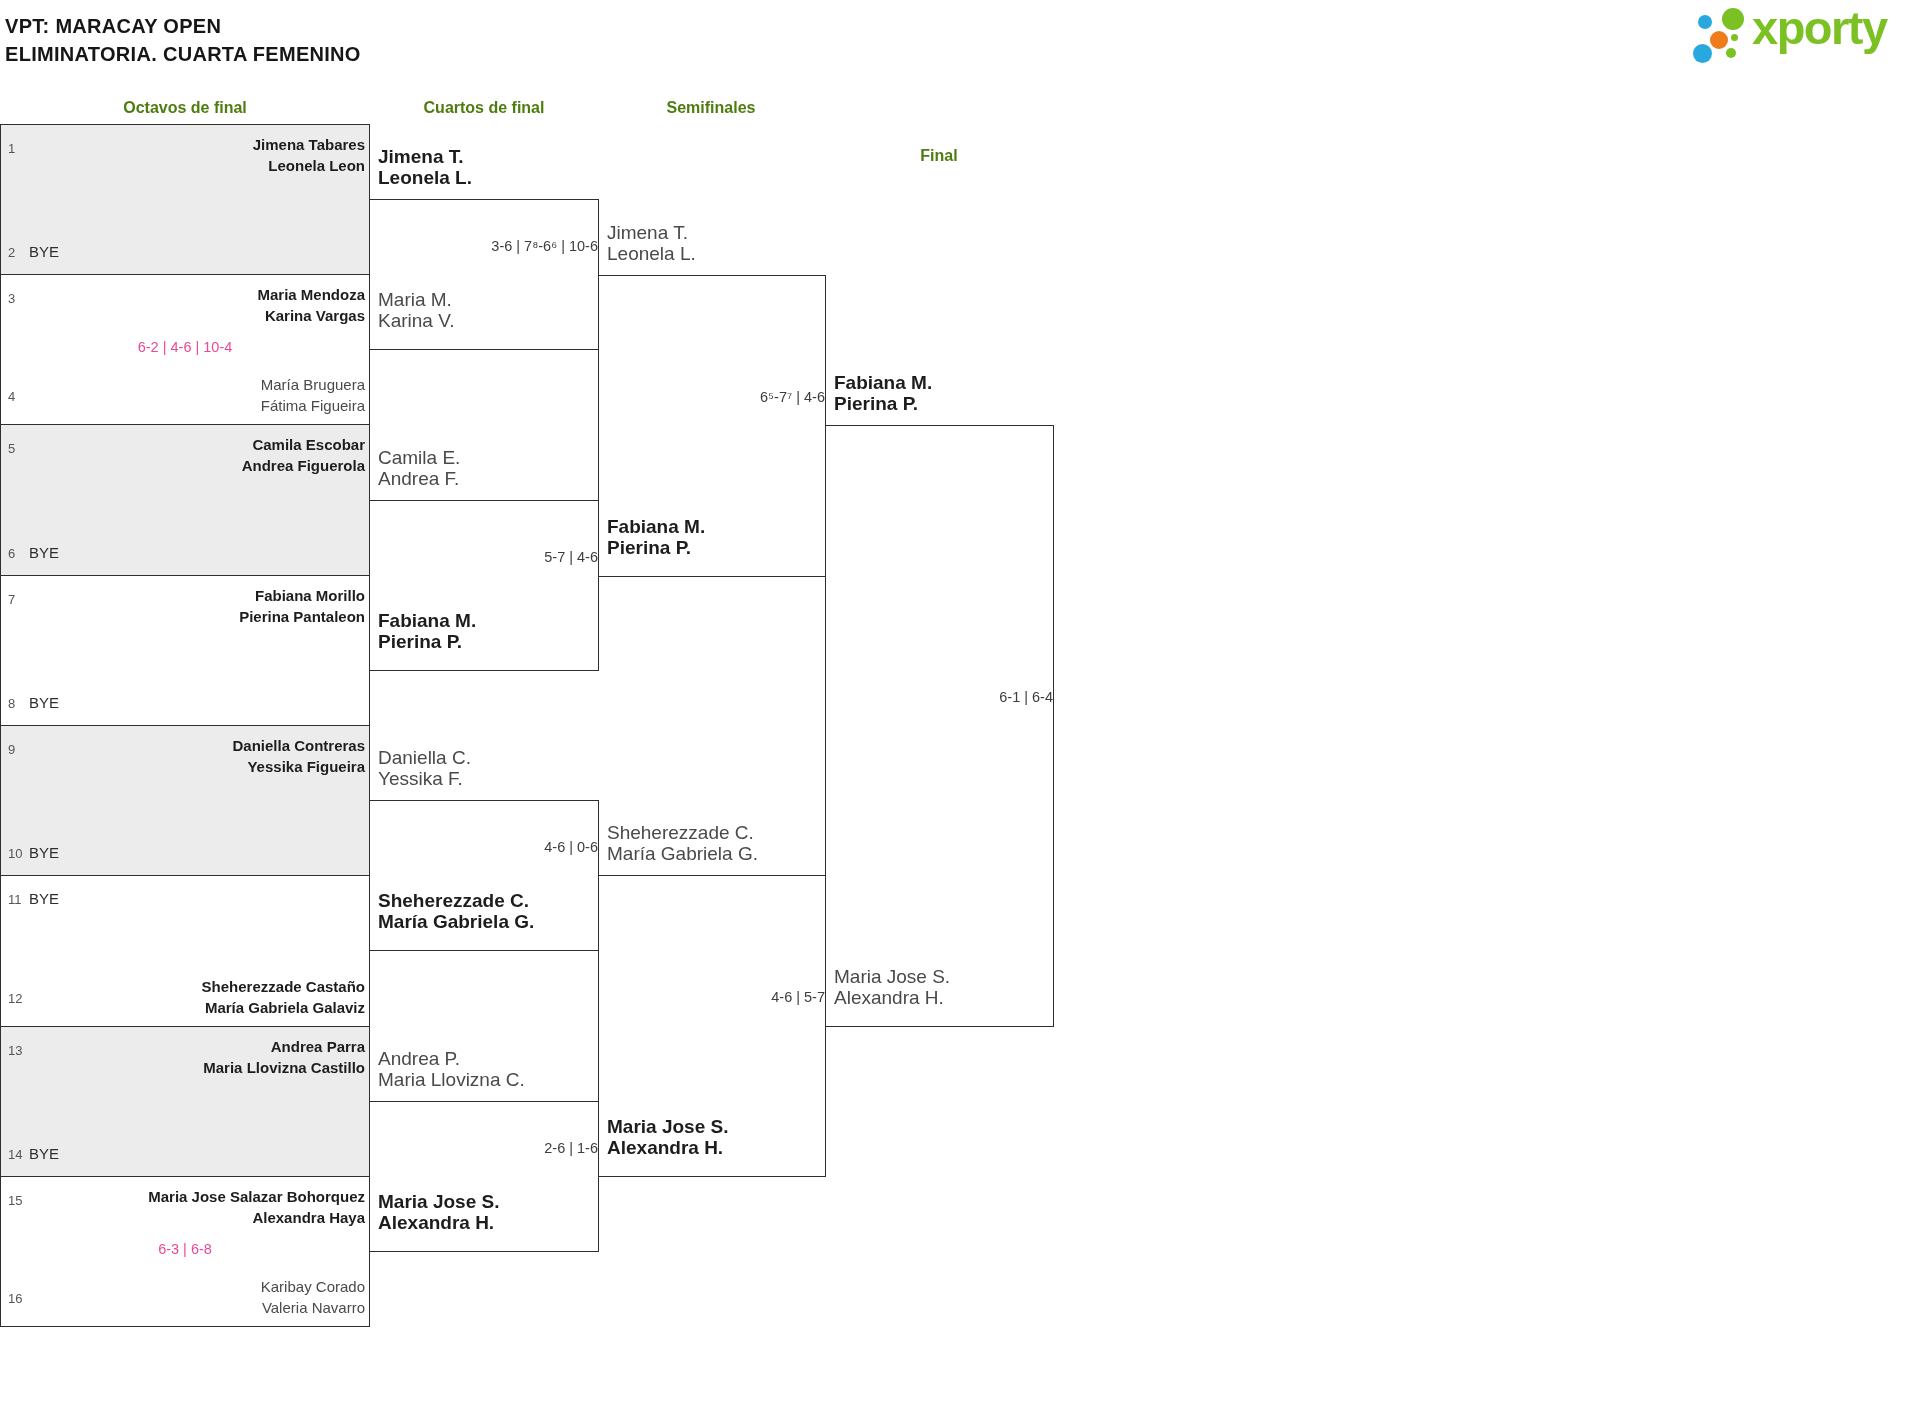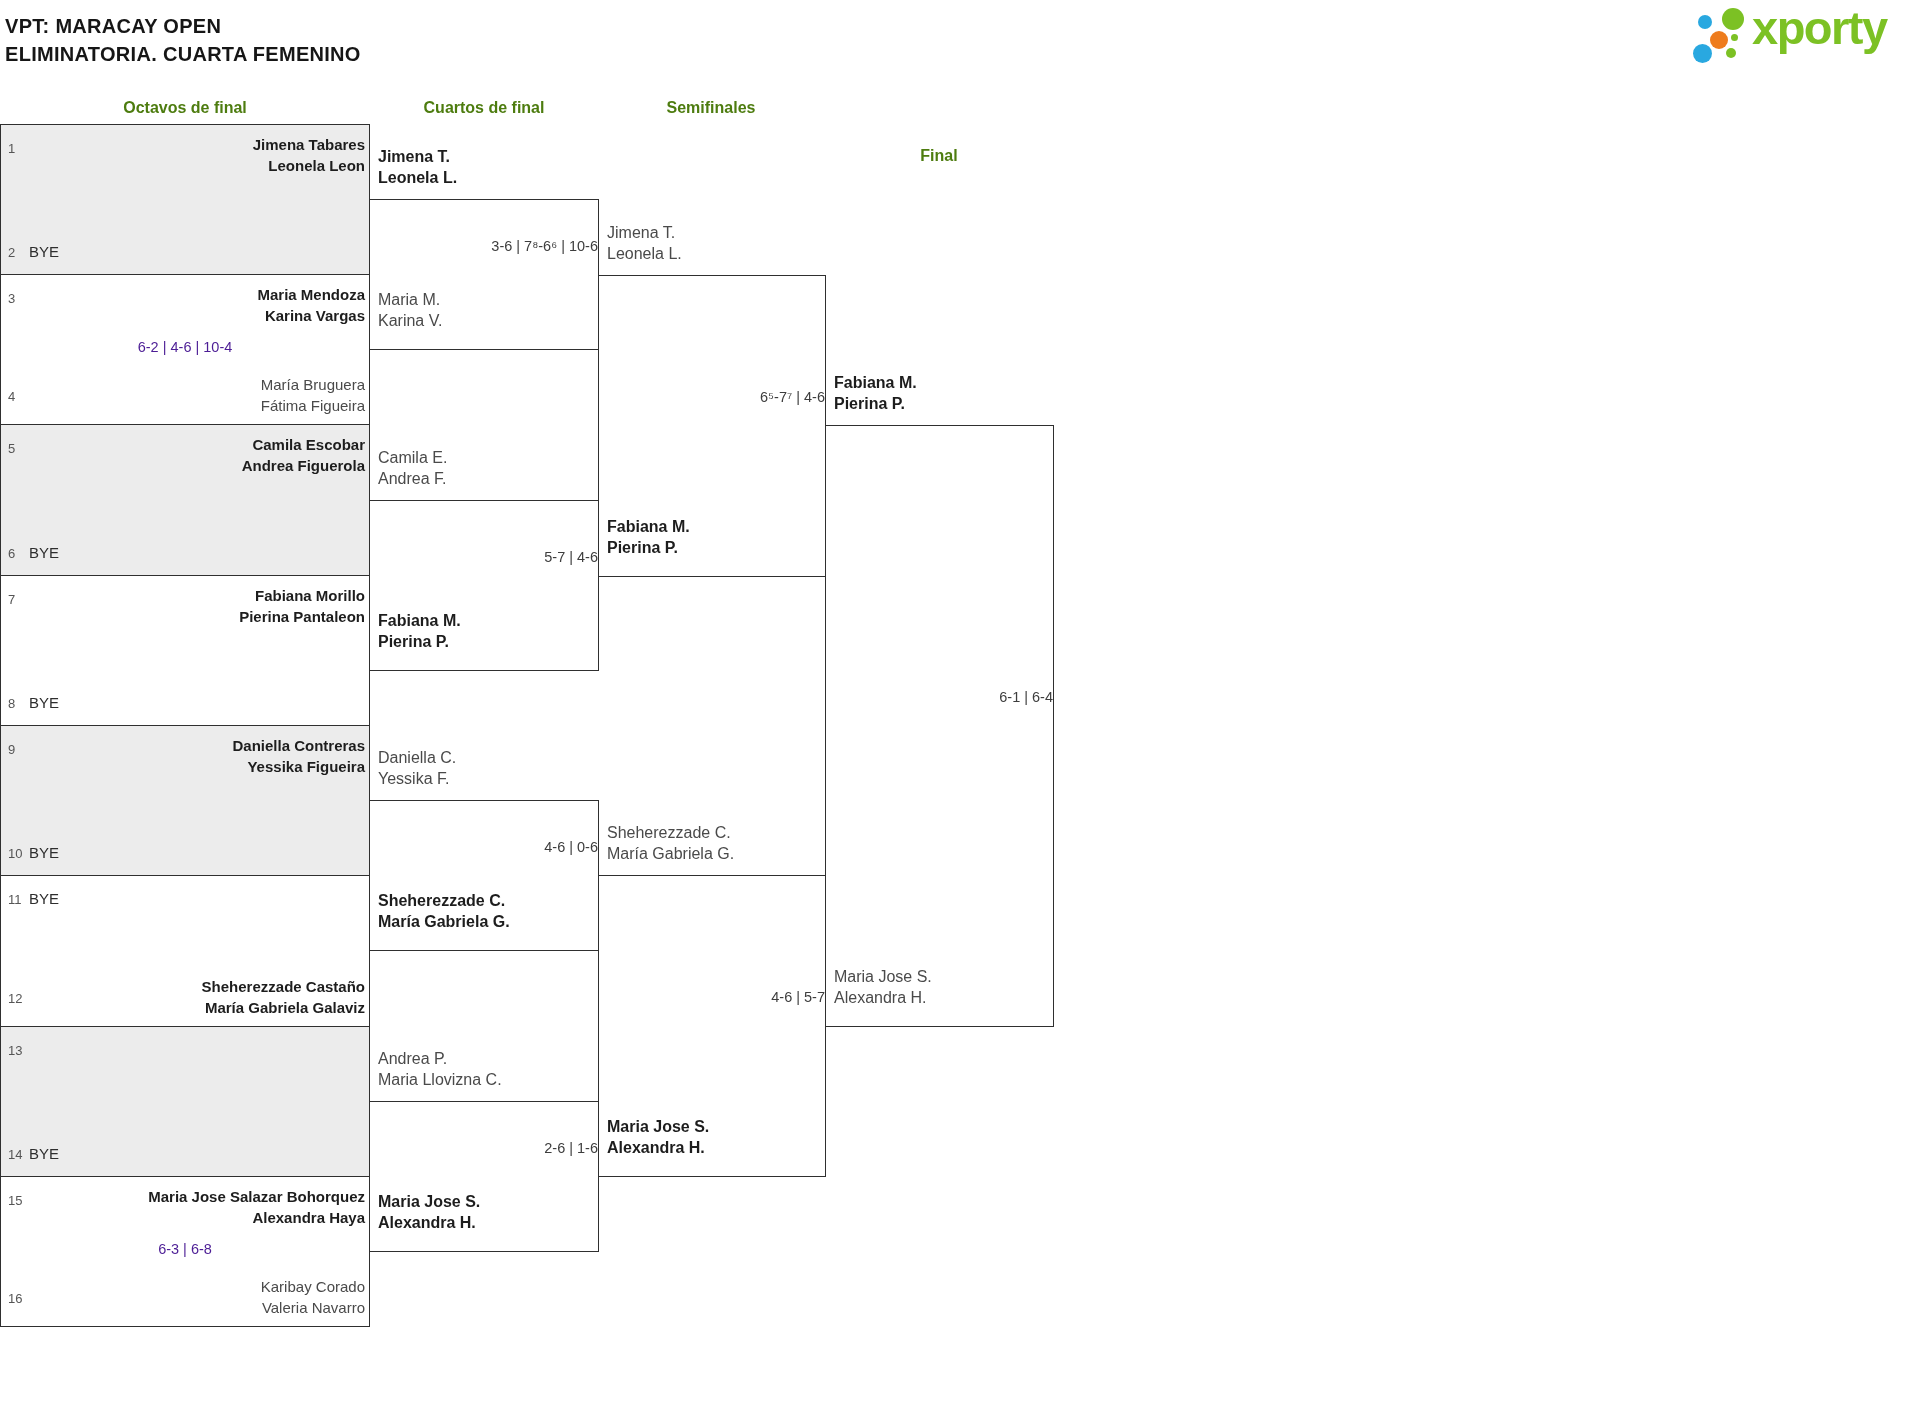--- a/index.html
+++ b/index.html
@@ -33,33 +33,33 @@
   .oteam.b { bottom:8px; }
   .seed { position:absolute; left:7px; width:20px; font-size:13px; color:#555; }
   .seed.t { top:16px; }
   .seed.b { bottom:20px; }
   .byerow { position:absolute; left:7px; font-size:15px; color:#2e2e2e; white-space:nowrap; }
   .byerow.t { top:14px; }
   .byerow.b { bottom:14px; }
   .byerow .bseed { display:inline-block; width:21px; font-size:13px; color:#555; }
 
   .oscore { position:absolute; left:0; right:0; top:calc(50% - 11px); text-align:center;
-            font-size:14.5px; color:#4c1d95; }
+            font-size:14.5px; color:#ec4899; }
 
   
   .match { position:absolute; border:1px solid #2f2f2f; }
   .r1 { left:369px; top:199px;  width:230px; height:151px; }
   .r2 { left:369px; top:500px;  width:230px; height:171px; }
   .r3 { left:369px; top:800px;  width:230px; height:151px; }
   .r4 { left:369px; top:1101px; width:230px; height:151px; }
   .s1 { left:598px; top:275px;  width:228px; height:302px; }
   .s2 { left:598px; top:875px;  width:228px; height:302px; }
   .f1 { left:825px; top:425px;  width:229px; height:602px; }
 
-  .lbl { position:absolute; left:8px; font-size:16px; line-height:21px; white-space:nowrap; }
+  .lbl { position:absolute; left:8px; font-size:19px; line-height:21px; white-space:nowrap; }
   .lbl-top { bottom:calc(100% + 12px); }
   .lbl-bot { bottom:18px; }
   .win  { font-weight:700; color:#1d1d1d; }
   .lose { font-weight:400; color:#4a4a4a; }
   .mscore { position:absolute; left:0; right:0; top:calc(50% - 37px); text-align:right;
             font-size:14.5px; color:#3d3d3d; }
 
   
   .logo { position:absolute; left:1690px; top:6px; width:225px; height:80px; cursor:pointer; }
   .dot { position:absolute; border-radius:50%; }
@@ -164,20 +164,24 @@
     </div>
     <span class="seed b">12</span>
     <div class="oteam b win">
       <div>Sheherezzade Castaño</div>
       <div>María Gabriela Galaviz</div>
     </div>
   </div>
 
   <div class="obox o7 shaded">
     <span class="seed t">13</span>
+    <div class="oteam t win">
+      <div>Andrea Parra</div>
+      <div>Maria Llovizna Castillo</div>
+    </div>
     <div class="byerow b">
       <span class="bseed">14</span><span>BYE</span>
     </div>
   </div>
 
   <div class="obox o8">
     <span class="seed t">15</span>
     <div class="oteam t win">
       <div>Maria Jose Salazar Bohorquez</div>
       <div>Alexandra Haya</div>

